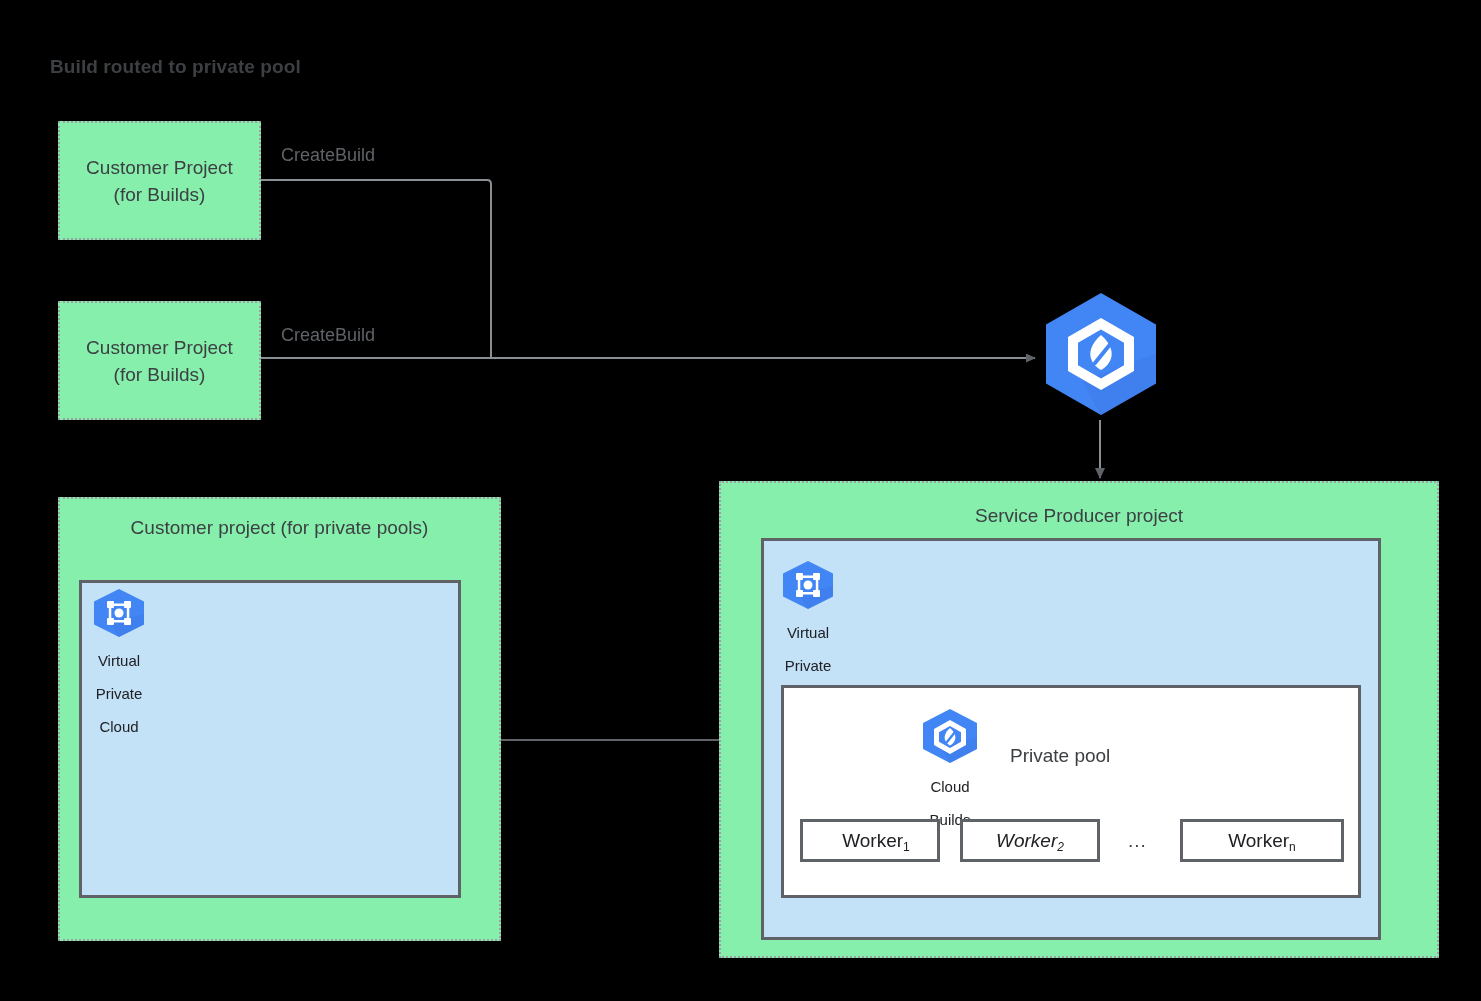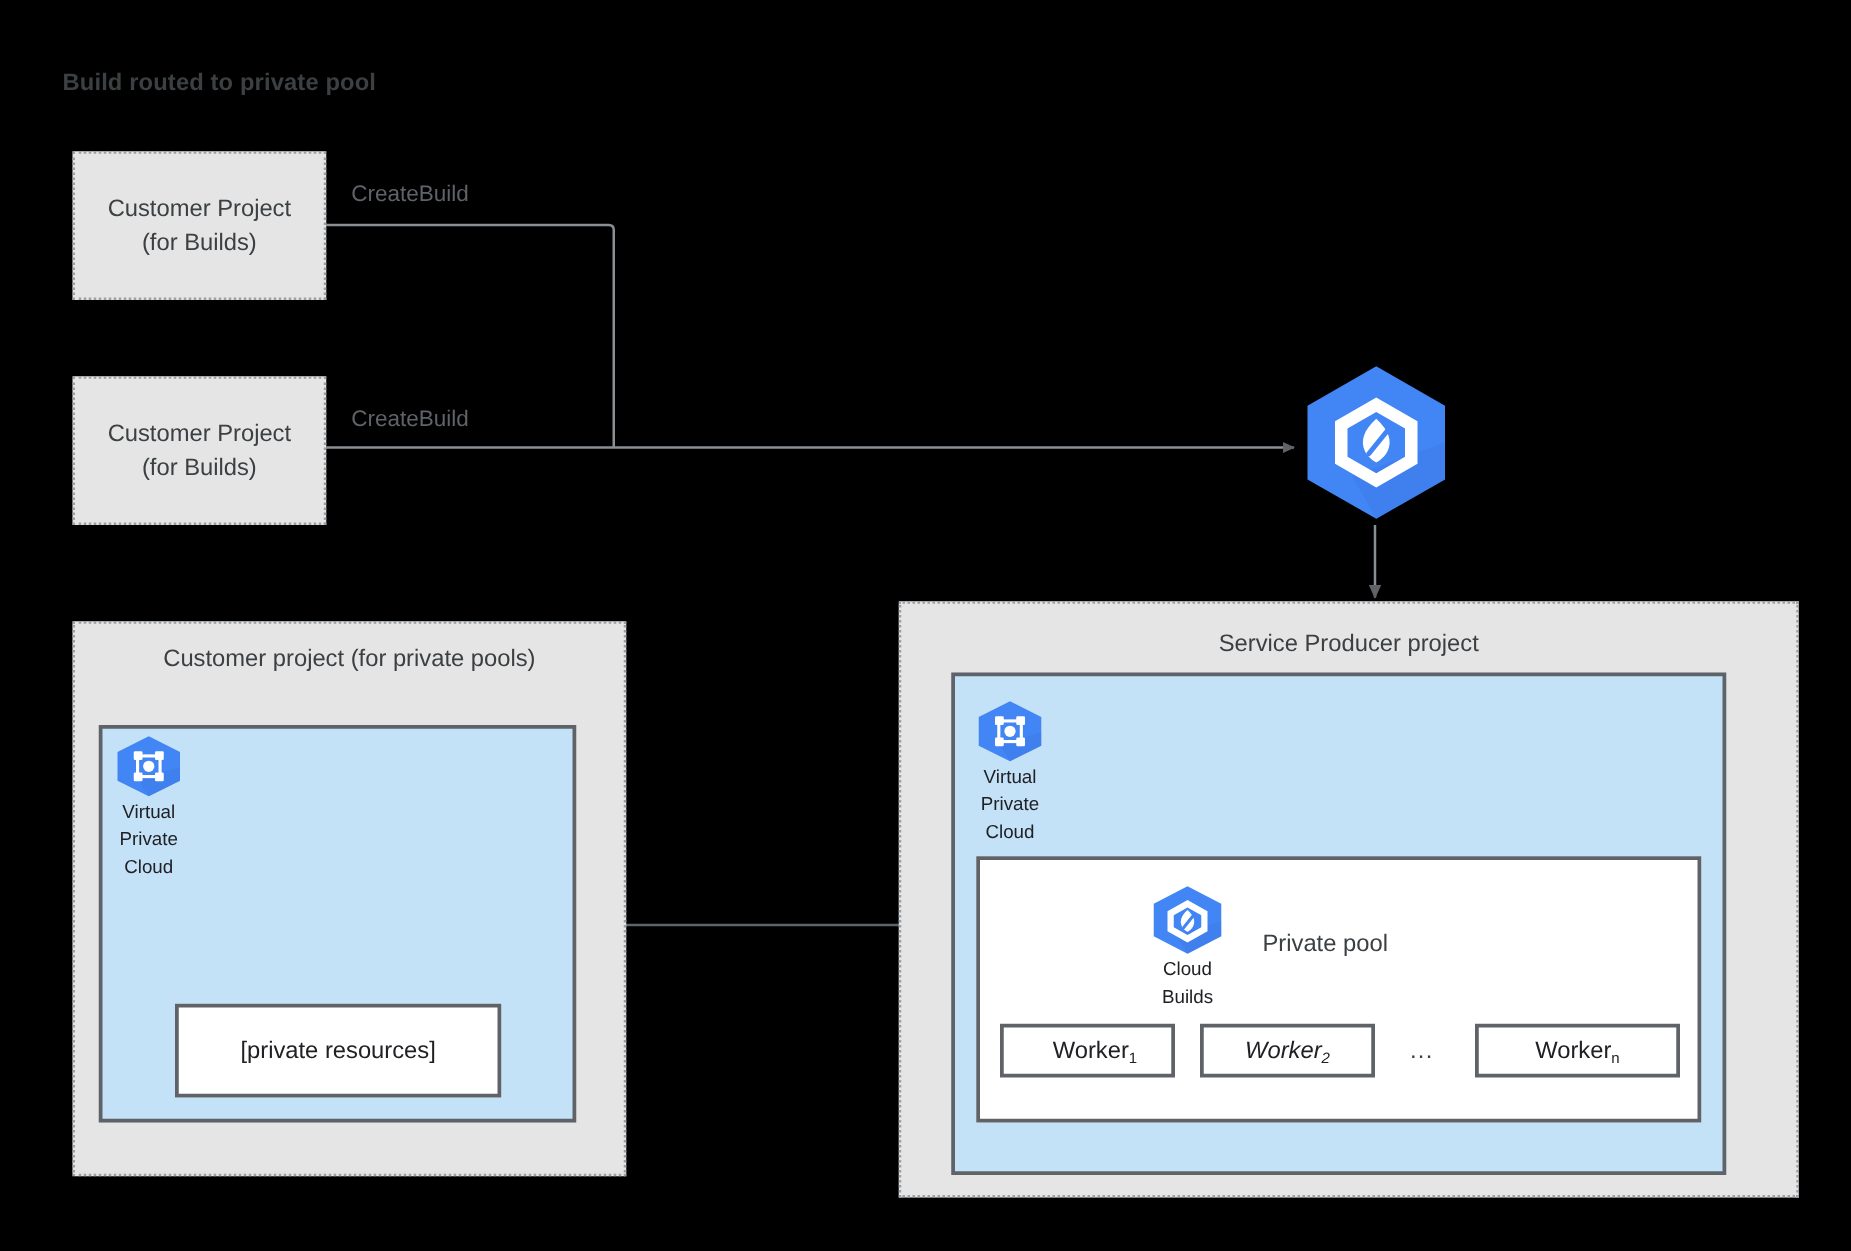--- a/index.html
+++ b/index.html
@@ -26,21 +26,21 @@
     font-size: 19px;
     font-weight: bold;
     color: #3c4043;
     letter-spacing: 0.1px;
     white-space: nowrap;
   }
 
   
   .project-box {
     position: absolute;
-    background: #e5e5e5;
+    background: #86efac;
     border: 2px dotted #9aa0a6;
     box-sizing: border-box;
     padding-left: 44px;
   }
   .project-box-label {
     position: absolute;
     left: 0;
     right: 0;
     text-align: center;
     font-size: 19px;
@@ -79,21 +79,21 @@
 
   
   .icon-block {
     position: absolute;
     text-align: center;
   }
   .icon-caption {
     font-size: 15px;
     color: #202124;
     line-height: 21px;
-    margin-top: 1px;
+    margin-top: 12px;
     white-space: nowrap;
   }
   .hex {
     display: block;
     margin: 0 auto;
   }
 
   
   .worker-box {
     position: absolute;
@@ -216,23 +216,20 @@
         <rect x="17.8" y="19" width="2.5" height="12"></rect>
         <rect x="35.8" y="19" width="2.5" height="12"></rect>
         <circle cx="28" cy="25" r="4.5"></circle>
       </g>
     </svg>
     <div class="icon-caption">Virtual</div>
     <div class="icon-caption">Private</div>
     <div class="icon-caption">Cloud</div>
   </div>
 
-  <div class="white-box" style="left:140px; top:803px; width:261px; height:75px; display:flex; align-items:center; justify-content:center;">
-    <span style="font-size:19px; color:#202124;">[private resources]</span>
-  </div>
 
   <div class="project-box" style="left:719px; top:481px; width:720px; height:477px;">
     <div class="project-box-label" style="top:20px;">Service Producer project</div>
   </div>
 
   <div class="net-box" style="left:761px; top:538px; width:620px; height:402px;">
   </div>
 
   <div class="icon-block" style="left:779px; top:560px; width:58px;">
     <svg class="hex" width="56" height="50" viewBox="0 0 56 50">

